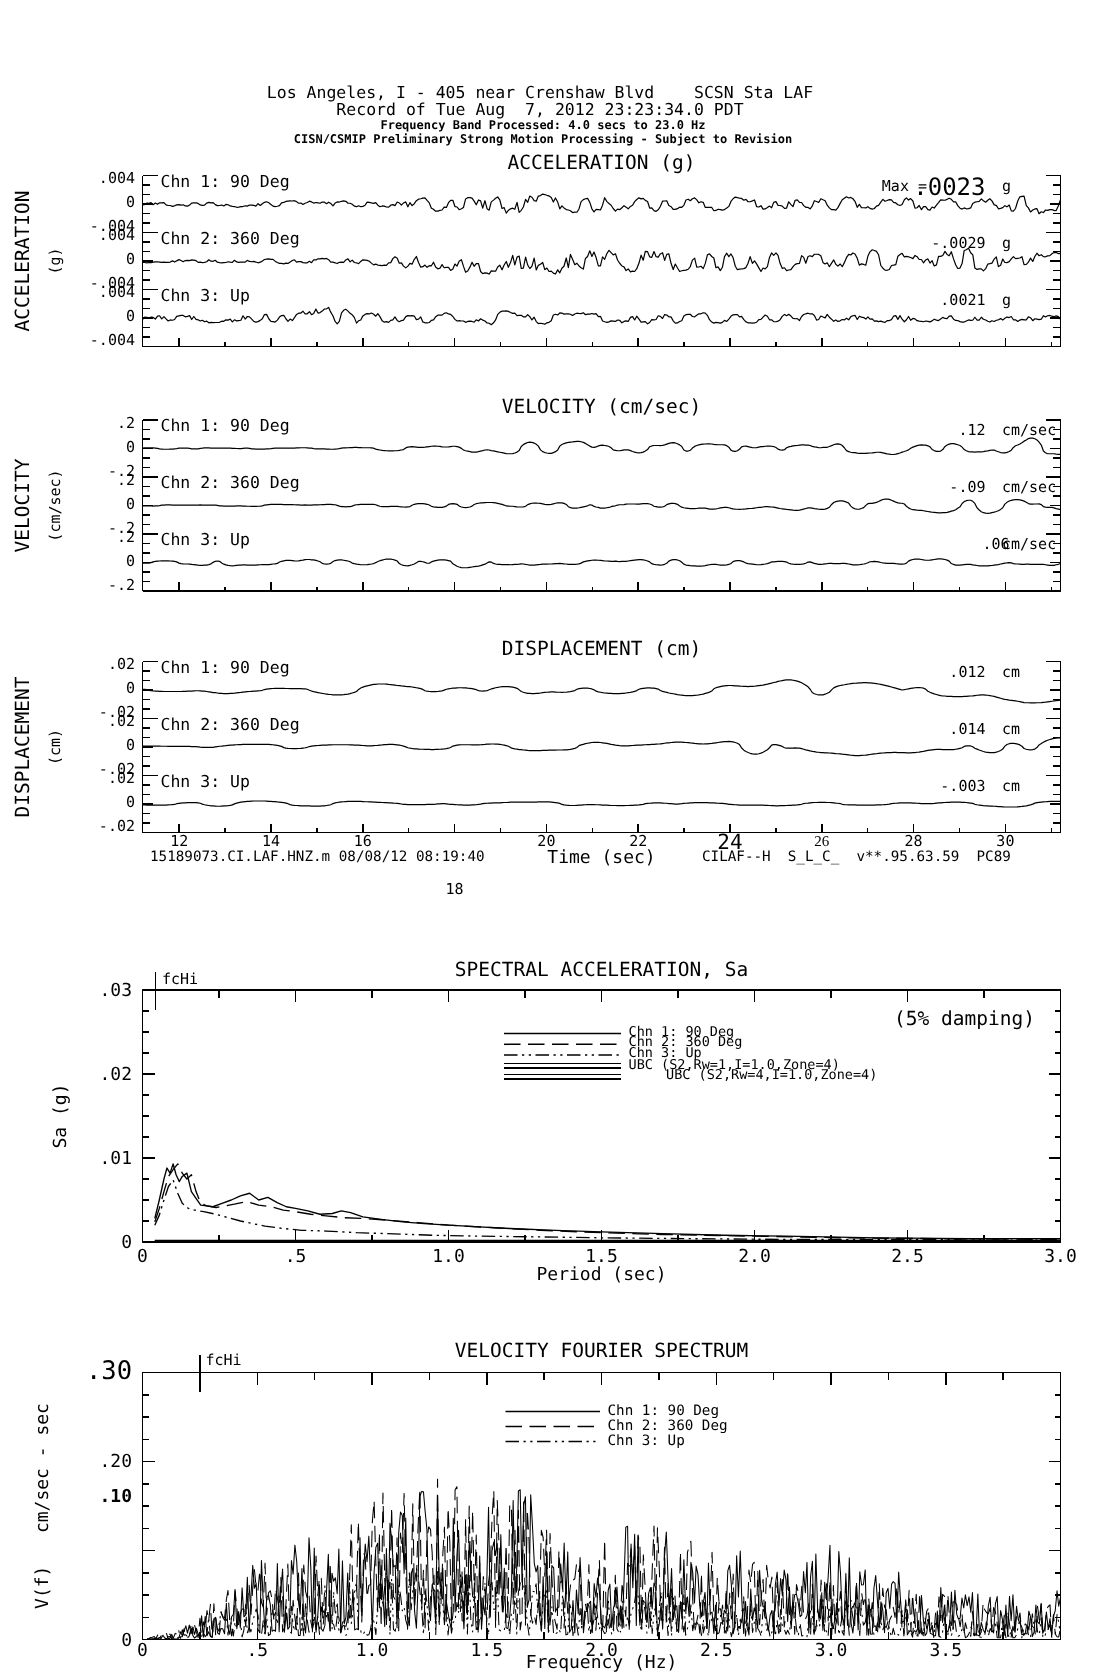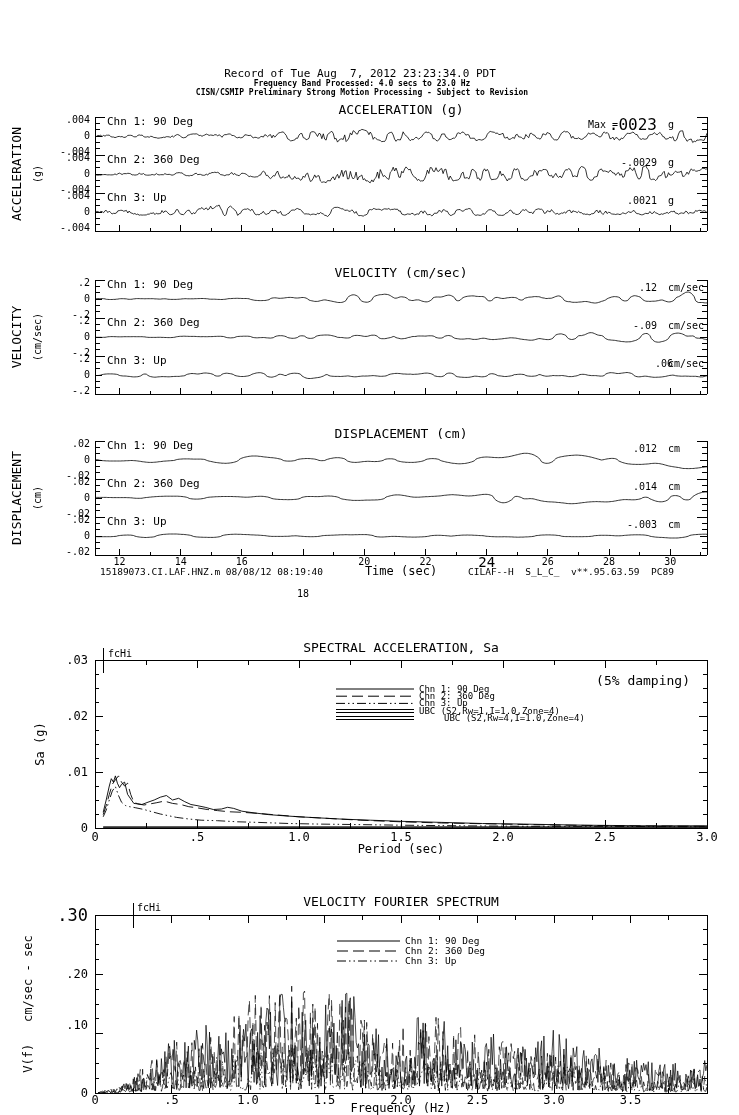--- a/index.html
+++ b/index.html
@@ -368,20 +368,21 @@
       <line x1="133.25" y1="903" x2="133.25" y2="928" stroke="#000" stroke-width="1" shape-rendering="crispEdges"></line>
       <line x1="337" y1="941" x2="400" y2="941" stroke="#000" stroke-width="1" shape-rendering="auto"></line>
       <line x1="337" y1="951" x2="400" y2="951" stroke="#000" stroke-width="1" shape-rendering="auto" stroke-dasharray="11,5"></line>
       <line x1="337" y1="961" x2="400" y2="961" stroke="#000" stroke-width="1" shape-rendering="auto" stroke-dasharray="9,3,1.5,3,1.5,3"></line>
       <path d="M98.1 1092.6L99.2 1092.5L100.4 1092.9L101.6 1092.9L102.8 1092.5L103.9 1092.0L105.1 1092.8L106.3 1091.7L107.4 1092.3L108.6 1090.2L109.8 1092.0L111.0 1092.8L112.1 1091.1L113.3 1091.0L114.5 1092.5L115.7 1092.5L116.8 1092.7L118.0 1092.7L119.2 1092.1L120.4 1087.9L121.5 1090.4L122.7 1087.4L123.9 1083.9L125.0 1088.8L126.2 1083.4L127.4 1089.2L128.6 1084.6L129.7 1089.6L130.9 1085.5L132.1 1089.4L133.3 1091.0L134.4 1077.2L135.6 1091.4L136.8 1077.6L138.0 1090.5L139.1 1087.9L140.3 1090.8L141.5 1091.3L142.6 1079.1L143.8 1078.2L145.0 1088.5L146.2 1089.6L147.3 1085.6L148.5 1085.9L149.7 1089.2L150.9 1068.9L152.0 1085.4L153.2 1089.5L154.4 1077.8L155.6 1076.2L156.7 1059.6L157.9 1085.8L159.1 1074.4L160.2 1085.2L161.4 1058.6L162.6 1077.9L163.8 1076.6L164.9 1051.5L166.1 1088.1L167.3 1064.3L168.5 1043.6L169.6 1058.8L170.8 1055.6L172.0 1086.4L173.2 1088.5L174.3 1040.3L175.5 1068.9L176.7 1087.9L177.8 1064.7L179.0 1063.5L180.2 1069.8L181.4 1087.5L182.5 1086.7L183.7 1087.5L184.9 1042.3L186.1 1087.9L187.2 1060.3L188.4 1046.0L189.6 1088.1L190.8 1075.2L191.9 1086.2L193.1 1084.4L194.3 1040.3L195.4 1049.4L196.6 1030.1L197.8 1040.9L199.0 1067.6L200.1 1076.1L201.3 1045.7L202.5 1079.6L203.7 1088.6L204.8 1072.1L206.0 1025.2L207.2 1044.9L208.3 1087.9L209.5 1032.0L210.7 1088.1L211.9 1076.6L213.0 1056.5L214.2 1085.9L215.4 1087.4L216.6 1083.6L217.7 1060.6L218.9 1036.2L220.1 1087.4L221.3 1048.8L222.4 1054.1L223.6 1051.9L224.8 1062.5L225.9 1032.7L227.1 1086.6L228.3 1040.6L229.5 1082.4L230.6 1078.3L231.8 1048.7L233.0 1078.7L234.2 1076.9L235.3 1061.3L236.5 1086.6L237.7 1085.9L238.9 1086.4L240.0 1025.2L241.2 1077.2L242.4 1047.6L243.5 1029.3L244.7 1041.1L245.9 1024.1L247.1 1054.0L248.2 1087.2L249.4 1048.0L250.6 1031.5L251.8 1028.8L252.9 1071.9L254.1 1043.7L255.3 1063.7L256.5 1084.4L257.6 1032.4L258.8 1077.2L260.0 1015.6L261.1 1027.0L262.3 1044.6L263.5 1043.6L264.7 1085.2L265.8 1021.9L267.0 1008.0L268.2 1010.3L269.4 1048.9L270.5 1012.1L271.7 1078.6L272.9 1083.8L274.1 1049.3L275.2 1045.6L276.4 1074.1L277.6 1085.5L278.7 1057.2L279.9 997.7L281.1 994.3L282.3 994.5L283.4 1007.3L284.6 1019.4L285.8 1070.4L287.0 1080.4L288.1 1056.3L289.3 1061.0L290.5 1079.9L291.7 1001.6L292.8 1050.2L294.0 1064.1L295.2 1045.4L296.3 1080.4L297.5 1067.0L298.7 1075.3L299.9 1082.0L301.0 1085.3L302.2 1012.2L303.4 1074.5L304.6 1037.2L305.7 1020.2L306.9 1060.6L308.1 1063.9L309.3 1085.9L310.4 1050.0L311.6 1073.4L312.8 1028.3L313.9 1045.5L315.1 1064.4L316.3 1065.6L317.5 1086.4L318.6 1084.4L319.8 1037.3L321.0 1086.2L322.2 1068.8L323.3 1076.4L324.5 1055.8L325.7 1004.9L326.9 1078.0L328.0 1033.9L329.2 1028.0L330.4 1037.0L331.5 1029.0L332.7 1062.9L333.9 1023.1L335.1 1073.5L336.2 1045.5L337.4 1085.2L338.6 1085.6L339.8 1077.8L340.9 1063.7L342.1 1000.3L343.3 1062.9L344.5 1045.5L345.6 994.0L346.8 993.2L348.0 1054.6L349.1 1003.9L350.3 997.8L351.5 1071.6L352.7 1066.2L353.8 996.5L355.0 1017.7L356.2 1042.4L357.4 1047.9L358.5 1043.7L359.7 1077.2L360.9 1087.1L362.1 1051.1L363.2 1085.6L364.4 1034.1L365.6 1084.8L366.7 1076.5L367.9 1043.7L369.1 1045.2L370.3 1074.6L371.4 1072.0L372.6 1071.3L373.8 1042.7L375.0 1059.5L376.1 1028.7L377.3 1067.6L378.5 1034.6L379.7 1088.1L380.8 1086.0L382.0 1067.0L383.2 1088.6L384.3 1060.0L385.5 1076.0L386.7 1038.4L387.9 1064.1L389.0 1088.5L390.2 1074.7L391.4 1073.9L392.6 1069.1L393.7 1067.6L394.9 1088.4L396.1 1055.7L397.3 1064.8L398.4 1052.0L399.6 1061.1L400.8 1079.5L401.9 1084.0L403.1 1085.3L404.3 1081.3L405.5 1060.0L406.6 1056.1L407.8 1085.0L409.0 1071.8L410.2 1068.9L411.3 1058.0L412.5 1080.2L413.7 1070.5L414.8 1085.6L416.0 1054.8L417.2 1018.1L418.4 1017.5L419.5 1086.1L420.7 1029.4L421.9 1058.5L423.1 1022.9L424.2 1083.6L425.4 1023.3L426.6 1083.4L427.8 1066.9L428.9 1067.9L430.1 1068.1L431.3 1081.4L432.4 1062.4L433.6 1058.4L434.8 1072.6L436.0 1055.3L437.1 1058.3L438.3 1088.1L439.5 1082.6L440.7 1069.0L441.8 1086.1L443.0 1037.8L444.2 1021.4L445.4 1053.8L446.5 1071.6L447.7 1045.7L448.9 1079.8L450.0 1070.8L451.2 1070.6L452.4 1088.3L453.6 1067.7L454.7 1079.4L455.9 1039.8L457.1 1073.5L458.3 1064.6L459.4 1077.6L460.6 1041.5L461.8 1048.0L463.0 1068.6L464.1 1044.0L465.3 1049.6L466.5 1070.4L467.6 1078.0L468.8 1069.1L470.0 1061.6L471.2 1085.4L472.3 1042.0L473.5 1075.7L474.7 1074.7L475.9 1089.0L477.0 1070.0L478.2 1089.3L479.4 1088.5L480.6 1081.6L481.7 1082.3L482.9 1073.5L484.1 1075.8L485.2 1047.2L486.4 1043.5L487.6 1056.9L488.8 1089.1L489.9 1084.4L491.1 1037.2L492.3 1064.7L493.5 1034.0L494.6 1068.0L495.8 1089.0L497.0 1067.7L498.2 1086.0L499.3 1088.8L500.5 1059.3L501.7 1080.1L502.8 1071.8L504.0 1076.9L505.2 1084.9L506.4 1046.8L507.5 1064.9L508.7 1071.1L509.9 1071.1L511.1 1079.3L512.2 1087.3L513.4 1076.8L514.6 1073.7L515.8 1089.1L516.9 1056.5L518.1 1048.1L519.3 1070.6L520.4 1052.3L521.6 1063.8L522.8 1046.7L524.0 1053.3L525.1 1081.0L526.3 1058.0L527.5 1082.6L528.7 1071.7L529.8 1063.1L531.0 1062.9L532.2 1068.7L533.4 1077.8L534.5 1076.7L535.7 1047.7L536.9 1061.8L538.0 1041.6L539.2 1088.7L540.4 1051.1L541.6 1040.8L542.7 1087.9L543.9 1036.0L545.1 1073.2L546.3 1078.6L547.4 1063.4L548.6 1086.9L549.8 1054.8L551.0 1066.4L552.1 1051.5L553.3 1030.2L554.5 1081.5L555.6 1085.7L556.8 1077.7L558.0 1082.2L559.2 1034.4L560.3 1048.2L561.5 1077.8L562.7 1083.0L563.9 1049.0L565.0 1083.5L566.2 1038.6L567.4 1082.1L568.6 1088.7L569.7 1077.0L570.9 1058.1L572.1 1086.7L573.2 1047.9L574.4 1056.7L575.6 1056.5L576.8 1046.6L577.9 1090.0L579.1 1070.4L580.3 1089.4L581.5 1089.5L582.6 1059.0L583.8 1050.4L585.0 1067.8L586.2 1084.5L587.3 1067.9L588.5 1073.2L589.7 1088.5L590.8 1061.8L592.0 1058.9L593.2 1072.3L594.4 1056.0L595.5 1054.4L596.7 1055.6L597.9 1082.4L599.1 1048.1L600.2 1064.5L601.4 1081.3L602.6 1080.9L603.8 1068.5L604.9 1089.9L606.1 1087.9L607.3 1087.0L608.4 1089.1L609.6 1087.1L610.8 1087.8L612.0 1085.2L613.1 1089.1L614.3 1063.6L615.5 1079.0L616.7 1090.4L617.8 1088.8L619.0 1079.5L620.2 1088.8L621.3 1089.4L622.5 1090.3L623.7 1090.5L624.9 1074.0L626.0 1090.6L627.2 1058.3L628.4 1081.7L629.6 1070.4L630.7 1086.9L631.9 1088.0L633.1 1083.3L634.3 1061.3L635.4 1086.4L636.6 1060.2L637.8 1076.1L638.9 1079.2L640.1 1078.8L641.3 1065.4L642.5 1072.0L643.6 1063.2L644.8 1070.4L646.0 1064.6L647.2 1074.8L648.3 1061.7L649.5 1090.2L650.7 1089.0L651.9 1062.7L653.0 1090.2L654.2 1081.6L655.4 1086.3L656.5 1088.4L657.7 1085.3L658.9 1070.5L660.1 1064.8L661.2 1086.6L662.4 1088.6L663.6 1069.2L664.8 1064.4L665.9 1090.8L667.1 1073.7L668.3 1079.8L669.5 1090.2L670.6 1070.0L671.8 1091.0L673.0 1064.2L674.1 1080.4L675.3 1063.2L676.5 1087.7L677.7 1070.9L678.8 1079.6L680.0 1082.4L681.2 1084.6L682.4 1090.3L683.5 1089.1L684.7 1089.2L685.9 1074.1L687.1 1078.2L688.2 1091.1L689.4 1088.0L690.6 1070.0L691.7 1081.3L692.9 1082.6L694.1 1069.5L695.3 1088.4L696.4 1086.2L697.6 1074.7L698.8 1086.0L700.0 1079.0L701.1 1090.0L702.3 1077.8L703.5 1073.7L704.7 1060.5L705.8 1070.8L707.0 1064.9" fill="none" stroke="#000" stroke-width="0.7" stroke-linejoin="round"></path>
       <path d="M98.1 1092.6L99.2 1092.5L100.4 1091.7L101.6 1091.5L102.8 1091.0L103.9 1092.7L105.1 1092.1L106.3 1092.0L107.4 1092.0L108.6 1092.4L109.8 1091.8L111.0 1089.0L112.1 1092.5L113.3 1092.1L114.5 1089.6L115.7 1092.6L116.8 1090.3L118.0 1091.9L119.2 1091.6L120.4 1091.2L121.5 1091.2L122.7 1085.8L123.9 1091.4L125.0 1092.0L126.2 1090.6L127.4 1085.5L128.6 1088.7L129.7 1083.4L130.9 1088.3L132.1 1091.7L133.3 1078.8L134.4 1088.8L135.6 1081.2L136.8 1085.8L138.0 1073.7L139.1 1080.5L140.3 1069.5L141.5 1091.3L142.6 1069.2L143.8 1090.7L145.0 1085.5L146.2 1087.8L147.3 1074.8L148.5 1077.5L149.7 1078.7L150.9 1066.5L152.0 1060.3L153.2 1081.2L154.4 1090.6L155.6 1083.7L156.7 1060.7L157.9 1071.6L159.1 1084.1L160.2 1076.0L161.4 1072.6L162.6 1072.6L163.8 1084.3L164.9 1067.4L166.1 1056.8L167.3 1076.3L168.5 1058.4L169.6 1046.3L170.8 1058.5L172.0 1060.1L173.2 1046.9L174.3 1068.2L175.5 1071.5L176.7 1042.1L177.8 1076.7L179.0 1061.9L180.2 1060.5L181.4 1066.3L182.5 1079.4L183.7 1059.0L184.9 1065.2L186.1 1072.5L187.2 1051.7L188.4 1087.8L189.6 1085.4L190.8 1066.4L191.9 1042.7L193.1 1087.6L194.3 1088.8L195.4 1066.9L196.6 1078.5L197.8 1087.4L199.0 1048.7L200.1 1086.1L201.3 1086.9L202.5 1043.3L203.7 1060.7L204.8 1065.6L206.0 1062.5L207.2 1081.0L208.3 1085.9L209.5 1080.8L210.7 1037.4L211.9 1063.8L213.0 1050.8L214.2 1052.2L215.4 1083.5L216.6 1073.0L217.7 1071.0L218.9 1080.8L220.1 1041.7L221.3 1082.2L222.4 1082.9L223.6 1088.0L224.8 1077.6L225.9 1078.1L227.1 1088.7L228.3 1081.8L229.5 1079.8L230.6 1084.5L231.8 1078.8L233.0 1054.7L234.2 1016.5L235.3 1068.0L236.5 1064.1L237.7 1059.2L238.9 1014.4L240.0 1049.8L241.2 1081.3L242.4 1035.2L243.5 1038.1L244.7 1065.0L245.9 1056.9L247.1 1056.3L248.2 1014.9L249.4 1000.3L250.6 1043.3L251.8 1074.5L252.9 1021.5L254.1 1084.9L255.3 995.4L256.5 1053.0L257.6 1083.7L258.8 1052.3L260.0 1059.4L261.1 1004.7L262.3 1064.3L263.5 1066.7L264.7 1025.2L265.8 1087.1L267.0 1022.0L268.2 1034.9L269.4 995.6L270.5 1043.3L271.7 1086.1L272.9 1056.3L274.1 1057.0L275.2 1002.5L276.4 1072.2L277.6 1052.9L278.7 1018.2L279.9 992.4L281.1 1074.0L282.3 1046.9L283.4 1085.1L284.6 1026.1L285.8 1017.9L287.0 1019.6L288.1 1034.9L289.3 1068.0L290.5 1082.3L291.7 986.1L292.8 1081.1L294.0 1069.3L295.2 1036.5L296.3 1018.1L297.5 1080.9L298.7 1005.3L299.9 1028.6L301.0 1083.7L302.2 1074.2L303.4 993.1L304.6 991.1L305.7 1071.3L306.9 1076.1L308.1 1046.8L309.3 1077.4L310.4 1012.7L311.6 1079.1L312.8 1004.0L313.9 1055.4L315.1 1007.1L316.3 1067.3L317.5 1023.3L318.6 1083.2L319.8 1042.1L321.0 1078.3L322.2 1051.0L323.3 1057.6L324.5 1081.5L325.7 1054.7L326.9 1045.3L328.0 1012.6L329.2 993.8L330.4 1085.4L331.5 1000.3L332.7 1030.6L333.9 1056.6L335.1 1077.4L336.2 1066.0L337.4 1029.6L338.6 1079.4L339.8 1004.0L340.9 1002.8L342.1 1070.1L343.3 1020.2L344.5 1071.5L345.6 1006.9L346.8 1086.7L348.0 1078.3L349.1 999.9L350.3 1083.7L351.5 1006.2L352.7 1027.0L353.8 1076.1L355.0 1082.1L356.2 1077.1L357.4 1082.9L358.5 1068.9L359.7 1065.4L360.9 1020.2L362.1 1025.0L363.2 1050.8L364.4 1020.1L365.6 1088.2L366.7 1022.4L367.9 1050.5L369.1 1076.7L370.3 1081.8L371.4 1086.2L372.6 1033.8L373.8 1055.2L375.0 1053.5L376.1 1085.3L377.3 1054.0L378.5 1075.5L379.7 1062.1L380.8 1052.8L382.0 1053.4L383.2 1052.5L384.3 1043.1L385.5 1048.0L386.7 1044.2L387.9 1086.3L389.0 1085.1L390.2 1069.0L391.4 1074.5L392.6 1043.1L393.7 1089.0L394.9 1085.4L396.1 1064.5L397.3 1086.9L398.4 1061.1L399.6 1040.3L400.8 1087.6L401.9 1083.2L403.1 1026.4L404.3 1088.5L405.5 1079.3L406.6 1087.9L407.8 1086.1L409.0 1086.4L410.2 1050.1L411.3 1085.9L412.5 1088.2L413.7 1078.1L414.8 1054.6L416.0 1069.2L417.2 1077.7L418.4 1042.2L419.5 1044.2L420.7 1032.5L421.9 1053.5L423.1 1030.6L424.2 1070.6L425.4 1023.9L426.6 1030.0L427.8 1085.4L428.9 1036.6L430.1 1058.3L431.3 1081.7L432.4 1068.9L433.6 1084.5L434.8 1046.8L436.0 1017.3L437.1 1076.9L438.3 1018.5L439.5 1044.8L440.7 1080.3L441.8 1077.5L443.0 1031.5L444.2 1083.7L445.4 1055.5L446.5 1082.1L447.7 1059.0L448.9 1072.5L450.0 1064.0L451.2 1087.7L452.4 1086.2L453.6 1034.5L454.7 1078.7L455.9 1087.9L457.1 1081.1L458.3 1034.9L459.4 1031.1L460.6 1027.5L461.8 1066.0L463.0 1088.7L464.1 1083.1L465.3 1076.8L466.5 1088.8L467.6 1048.8L468.8 1088.6L470.0 1084.2L471.2 1087.7L472.3 1071.9L473.5 1066.8L474.7 1034.8L475.9 1079.9L477.0 1087.1L478.2 1051.8L479.4 1069.2L480.6 1073.8L481.7 1081.8L482.9 1088.6L484.1 1058.8L485.2 1089.2L486.4 1062.1L487.6 1079.3L488.8 1049.3L489.9 1088.1L491.1 1087.5L492.3 1084.4L493.5 1085.7L494.6 1073.8L495.8 1073.1L497.0 1084.5L498.2 1077.9L499.3 1046.7L500.5 1055.4L501.7 1042.9L502.8 1041.5L504.0 1087.8L505.2 1047.6L506.4 1083.0L507.5 1065.0L508.7 1052.8L509.9 1080.5L511.1 1043.6L512.2 1053.5L513.4 1058.6L514.6 1051.4L515.8 1082.1L516.9 1071.3L518.1 1054.8L519.3 1086.0L520.4 1087.7L521.6 1053.0L522.8 1084.6L524.0 1076.6L525.1 1046.8L526.3 1074.8L527.5 1085.6L528.7 1062.8L529.8 1089.5L531.0 1056.4L532.2 1061.6L533.4 1074.2L534.5 1057.5L535.7 1075.7L536.9 1079.6L538.0 1076.9L539.2 1069.1L540.4 1090.1L541.6 1056.0L542.7 1088.4L543.9 1086.5L545.1 1072.5L546.3 1081.5L547.4 1053.3L548.6 1078.8L549.8 1087.6L551.0 1055.8L552.1 1080.7L553.3 1053.3L554.5 1089.9L555.6 1057.0L556.8 1088.9L558.0 1071.2L559.2 1074.3L560.3 1061.0L561.5 1088.1L562.7 1090.2L563.9 1054.7L565.0 1077.0L566.2 1090.2L567.4 1070.4L568.6 1078.3L569.7 1085.8L570.9 1053.7L572.1 1072.8L573.2 1090.3L574.4 1061.8L575.6 1069.7L576.8 1063.9L577.9 1081.5L579.1 1065.2L580.3 1078.4L581.5 1068.4L582.6 1084.1L583.8 1084.0L585.0 1090.2L586.2 1055.9L587.3 1083.7L588.5 1058.8L589.7 1071.3L590.8 1073.1L592.0 1086.5L593.2 1079.8L594.4 1077.4L595.5 1071.5L596.7 1078.3L597.9 1057.5L599.1 1076.0L600.2 1066.5L601.4 1086.2L602.6 1089.6L603.8 1066.6L604.9 1081.2L606.1 1060.2L607.3 1086.9L608.4 1062.8L609.6 1082.3L610.8 1062.9L612.0 1090.8L613.1 1062.1L614.3 1089.3L615.5 1089.4L616.7 1083.2L617.8 1074.2L619.0 1072.2L620.2 1089.7L621.3 1083.5L622.5 1090.8L623.7 1075.4L624.9 1084.5L626.0 1064.5L627.2 1080.5L628.4 1062.9L629.6 1064.1L630.7 1089.6L631.9 1062.9L633.1 1080.2L634.3 1083.7L635.4 1067.8L636.6 1068.0L637.8 1069.8L638.9 1077.3L640.1 1084.5L641.3 1075.4L642.5 1090.3L643.6 1081.8L644.8 1086.6L646.0 1087.0L647.2 1090.9L648.3 1074.2L649.5 1090.5L650.7 1089.6L651.9 1090.2L653.0 1090.6L654.2 1087.8L655.4 1068.7L656.5 1073.2L657.7 1075.0L658.9 1075.8L660.1 1072.1L661.2 1086.8L662.4 1071.7L663.6 1074.8L664.8 1082.4L665.9 1091.3L667.1 1087.4L668.3 1087.3L669.5 1076.9L670.6 1085.6L671.8 1073.8L673.0 1082.7L674.1 1091.4L675.3 1084.1L676.5 1090.3L677.7 1077.3L678.8 1081.1L680.0 1075.3L681.2 1089.8L682.4 1089.5L683.5 1088.9L684.7 1081.7L685.9 1086.7L687.1 1076.3L688.2 1084.2L689.4 1085.2L690.6 1091.4L691.7 1070.8L692.9 1080.4L694.1 1068.9L695.3 1090.5L696.4 1090.3L697.6 1073.0L698.8 1071.0L700.0 1069.9L701.1 1090.9L702.3 1076.3L703.5 1089.3L704.7 1091.2L705.8 1091.3L707.0 1085.5" fill="none" stroke="#000" stroke-width="0.7" stroke-linejoin="round" stroke-dasharray="11,5"></path>
       <path d="M98.1 1092.6L99.2 1092.5L100.4 1092.7L101.6 1092.5L102.8 1092.6L103.9 1092.5L105.1 1090.0L106.3 1092.3L107.4 1090.6L108.6 1091.6L109.8 1091.6L111.0 1092.6L112.1 1091.8L113.3 1089.3L114.5 1092.1L115.7 1091.7L116.8 1088.9L118.0 1089.5L119.2 1087.1L120.4 1092.3L121.5 1086.5L122.7 1090.2L123.9 1089.8L125.0 1091.2L126.2 1091.4L127.4 1083.3L128.6 1090.4L129.7 1092.0L130.9 1091.0L132.1 1088.4L133.3 1092.1L134.4 1090.9L135.6 1088.1L136.8 1091.2L138.0 1089.5L139.1 1078.3L140.3 1091.0L141.5 1091.5L142.6 1079.5L143.8 1078.8L145.0 1086.5L146.2 1082.3L147.3 1074.3L148.5 1078.2L149.7 1080.2L150.9 1077.1L152.0 1090.1L153.2 1078.6L154.4 1083.5L155.6 1090.7L156.7 1081.2L157.9 1085.8L159.1 1076.5L160.2 1079.8L161.4 1091.3L162.6 1086.7L163.8 1069.6L164.9 1088.5L166.1 1084.9L167.3 1087.8L168.5 1080.8L169.6 1077.0L170.8 1072.7L172.0 1076.8L173.2 1088.8L174.3 1090.2L175.5 1080.4L176.7 1091.0L177.8 1078.4L179.0 1090.4L180.2 1089.5L181.4 1072.7L182.5 1077.7L183.7 1075.0L184.9 1082.8L186.1 1063.3L187.2 1060.5L188.4 1063.6L189.6 1084.7L190.8 1069.4L191.9 1084.6L193.1 1084.5L194.3 1070.8L195.4 1083.8L196.6 1087.5L197.8 1075.9L199.0 1090.4L200.1 1090.3L201.3 1078.4L202.5 1090.5L203.7 1068.4L204.8 1079.9L206.0 1088.1L207.2 1087.4L208.3 1084.5L209.5 1077.2L210.7 1086.5L211.9 1077.8L213.0 1089.6L214.2 1071.2L215.4 1078.5L216.6 1057.2L217.7 1078.6L218.9 1075.0L220.1 1087.6L221.3 1087.6L222.4 1061.1L223.6 1076.8L224.8 1067.9L225.9 1087.3L227.1 1089.0L228.3 1084.1L229.5 1083.5L230.6 1090.3L231.8 1088.2L233.0 1055.1L234.2 1082.3L235.3 1074.9L236.5 1059.6L237.7 1054.8L238.9 1086.4L240.0 1085.3L241.2 1089.9L242.4 1089.0L243.5 1087.3L244.7 1090.1L245.9 1089.9L247.1 1085.9L248.2 1078.0L249.4 1081.6L250.6 1089.7L251.8 1068.7L252.9 1054.3L254.1 1058.6L255.3 1071.5L256.5 1057.5L257.6 1048.1L258.8 1059.6L260.0 1089.9L261.1 1052.5L262.3 1086.2L263.5 1087.5L264.7 1077.4L265.8 1057.0L267.0 1063.1L268.2 1073.9L269.4 1071.3L270.5 1080.1L271.7 1084.0L272.9 1048.5L274.1 1073.2L275.2 1059.9L276.4 1055.2L277.6 1045.5L278.7 1049.9L279.9 1060.8L281.1 1070.4L282.3 1089.8L283.4 1060.6L284.6 1067.8L285.8 1086.9L287.0 1065.0L288.1 1059.5L289.3 1050.0L290.5 1089.7L291.7 1047.7L292.8 1084.2L294.0 1047.0L295.2 1069.5L296.3 1083.2L297.5 1066.7L298.7 1089.9L299.9 1077.7L301.0 1088.8L302.2 1081.3L303.4 1081.1L304.6 1068.3L305.7 1074.9L306.9 1049.9L308.1 1080.5L309.3 1080.8L310.4 1055.9L311.6 1089.4L312.8 1049.7L313.9 1080.2L315.1 1088.0L316.3 1055.4L317.5 1077.0L318.6 1089.0L319.8 1077.4L321.0 1079.8L322.2 1070.3L323.3 1055.6L324.5 1085.7L325.7 1090.2L326.9 1056.9L328.0 1054.8L329.2 1072.9L330.4 1072.8L331.5 1053.6L332.7 1086.5L333.9 1087.3L335.1 1087.7L336.2 1087.3L337.4 1075.9L338.6 1079.6L339.8 1089.8L340.9 1076.1L342.1 1079.8L343.3 1063.9L344.5 1089.3L345.6 1061.3L346.8 1055.7L348.0 1052.4L349.1 1056.3L350.3 1068.8L351.5 1081.8L352.7 1090.2L353.8 1078.1L355.0 1060.8L356.2 1061.2L357.4 1055.9L358.5 1075.1L359.7 1061.6L360.9 1088.7L362.1 1063.3L363.2 1064.1L364.4 1060.5L365.6 1088.7L366.7 1082.7L367.9 1071.2L369.1 1090.0L370.3 1089.2L371.4 1088.5L372.6 1086.1L373.8 1088.6L375.0 1064.1L376.1 1069.3L377.3 1089.9L378.5 1089.5L379.7 1069.5L380.8 1072.7L382.0 1090.5L383.2 1079.3L384.3 1081.8L385.5 1090.1L386.7 1072.3L387.9 1086.7L389.0 1083.9L390.2 1076.8L391.4 1068.9L392.6 1087.8L393.7 1080.4L394.9 1083.9L396.1 1079.6L397.3 1068.8L398.4 1078.1L399.6 1086.2L400.8 1081.6L401.9 1086.8L403.1 1089.0L404.3 1088.4L405.5 1066.0L406.6 1080.2L407.8 1089.7L409.0 1089.0L410.2 1058.3L411.3 1066.1L412.5 1085.6L413.7 1088.0L414.8 1067.5L416.0 1085.8L417.2 1085.2L418.4 1077.1L419.5 1084.0L420.7 1075.6L421.9 1072.1L423.1 1067.9L424.2 1060.3L425.4 1063.3L426.6 1082.6L427.8 1087.7L428.9 1066.1L430.1 1074.5L431.3 1088.8L432.4 1086.3L433.6 1063.6L434.8 1089.0L436.0 1074.8L437.1 1071.2L438.3 1090.6L439.5 1072.1L440.7 1061.4L441.8 1080.7L443.0 1077.3L444.2 1076.1L445.4 1090.4L446.5 1066.8L447.7 1090.6L448.9 1065.0L450.0 1076.5L451.2 1086.2L452.4 1087.1L453.6 1087.4L454.7 1086.3L455.9 1063.2L457.1 1090.1L458.3 1085.6L459.4 1082.4L460.6 1069.9L461.8 1087.2L463.0 1080.6L464.1 1084.6L465.3 1081.3L466.5 1081.4L467.6 1090.3L468.8 1083.3L470.0 1064.2L471.2 1085.5L472.3 1091.0L473.5 1075.8L474.7 1081.0L475.9 1078.5L477.0 1087.4L478.2 1082.9L479.4 1067.9L480.6 1078.9L481.7 1070.1L482.9 1086.4L484.1 1088.8L485.2 1069.9L486.4 1084.2L487.6 1091.1L488.8 1086.4L489.9 1084.8L491.1 1076.2L492.3 1090.3L493.5 1079.7L494.6 1081.8L495.8 1064.5L497.0 1090.7L498.2 1078.4L499.3 1090.0L500.5 1069.2L501.7 1088.3L502.8 1081.9L504.0 1077.9L505.2 1085.6L506.4 1087.6L507.5 1091.0L508.7 1072.8L509.9 1075.2L511.1 1086.8L512.2 1084.6L513.4 1091.3L514.6 1088.2L515.8 1080.3L516.9 1090.9L518.1 1080.3L519.3 1090.5L520.4 1073.0L521.6 1084.3L522.8 1086.0L524.0 1089.5L525.1 1086.8L526.3 1089.5L527.5 1075.3L528.7 1068.0L529.8 1074.4L531.0 1086.1L532.2 1090.6L533.4 1082.0L534.5 1090.7L535.7 1090.3L536.9 1089.8L538.0 1091.2L539.2 1078.1L540.4 1074.1L541.6 1078.1L542.7 1089.6L543.9 1082.0L545.1 1085.1L546.3 1085.1L547.4 1074.6L548.6 1064.8L549.8 1086.4L551.0 1087.4L552.1 1090.8L553.3 1072.4L554.5 1086.5L555.6 1084.7L556.8 1080.5L558.0 1065.5L559.2 1089.9L560.3 1084.5L561.5 1077.3L562.7 1088.4L563.9 1066.3L565.0 1075.6L566.2 1067.6L567.4 1067.0L568.6 1072.1L569.7 1068.6L570.9 1071.9L572.1 1080.6L573.2 1068.6L574.4 1074.2L575.6 1083.4L576.8 1081.6L577.9 1075.6L579.1 1090.2L580.3 1072.8L581.5 1080.1L582.6 1089.9L583.8 1087.7L585.0 1081.7L586.2 1086.7L587.3 1081.6L588.5 1086.5L589.7 1084.0L590.8 1085.1L592.0 1081.0L593.2 1087.5L594.4 1091.4L595.5 1085.5L596.7 1090.4L597.9 1088.9L599.1 1090.1L600.2 1088.3L601.4 1073.5L602.6 1090.6L603.8 1072.8L604.9 1073.3L606.1 1089.3L607.3 1088.5L608.4 1091.4L609.6 1074.7L610.8 1091.7L612.0 1089.1L613.1 1089.8L614.3 1085.4L615.5 1090.5L616.7 1078.3L617.8 1085.7L619.0 1073.5L620.2 1087.2L621.3 1081.1L622.5 1091.7L623.7 1081.4L624.9 1083.7L626.0 1090.8L627.2 1091.5L628.4 1088.0L629.6 1078.4L630.7 1091.7L631.9 1089.9L633.1 1082.1L634.3 1090.5L635.4 1085.6L636.6 1080.3L637.8 1089.3L638.9 1090.8L640.1 1090.0L641.3 1086.2L642.5 1085.9L643.6 1091.8L644.8 1091.1L646.0 1089.2L647.2 1084.9L648.3 1086.2L649.5 1091.5L650.7 1091.0L651.9 1082.8L653.0 1091.4L654.2 1091.5L655.4 1091.2L656.5 1090.7L657.7 1080.0L658.9 1090.5L660.1 1085.7L661.2 1087.9L662.4 1087.4L663.6 1081.0L664.8 1091.8L665.9 1091.8L667.1 1091.8L668.3 1080.6L669.5 1084.3L670.6 1091.8L671.8 1089.3L673.0 1091.9L674.1 1085.8L675.3 1091.9L676.5 1091.8L677.7 1089.7L678.8 1084.1L680.0 1078.9L681.2 1091.9L682.4 1085.9L683.5 1082.6L684.7 1083.9L685.9 1091.9L687.1 1090.9L688.2 1075.8L689.4 1083.7L690.6 1078.4L691.7 1087.8L692.9 1089.9L694.1 1078.8L695.3 1091.7L696.4 1091.8L697.6 1086.8L698.8 1086.4L700.0 1082.8L701.1 1091.5L702.3 1090.9L703.5 1089.7L704.7 1076.3L705.8 1081.7L707.0 1089.8" fill="none" stroke="#000" stroke-width="0.7" stroke-linejoin="round" stroke-dasharray="9,3,1.5,3,1.5,3"></path>
     </svg>
   <div id="labels">
 
+    <span class="lbl c" style="left:360px;top:62px;font-size:11px">Los Angeles, I - 405 near Crenshaw Blvd    SCSN Sta LAF</span>
     <span class="lbl c" style="left:360px;top:73px;font-size:11px">Record of Tue Aug  7, 2012 23:23:34.0 PDT</span>
     <span class="lbl c b" style="left:362px;top:84px;font-size:8px">Frequency Band Processed: 4.0 secs to 23.0 Hz</span>
     <span class="lbl c b" style="left:362px;top:93px;font-size:8px">CISN/CSMIP Preliminary Strong Motion Processing - Subject to Revision</span>
 
     <span class="lbl c" style="left:401px;top:109px;font-size:13px">ACCELERATION (g)</span>
     <span class="lbl c" style="left:401px;top:272px;font-size:13px">VELOCITY (cm/sec)</span>
     <span class="lbl c" style="left:401px;top:433px;font-size:13px">DISPLACEMENT (cm)</span>
 
     <span class="lbl rot" style="left:16px;top:174px;font-size:13px">ACCELERATION</span>
     <span class="lbl rot" style="left:38px;top:174px;font-size:10px">(g)</span>
@@ -459,21 +460,21 @@
       <span class="lbl l" style="left: 107px; top: 521px; font-size: 11px;">Chn 3: Up</span>
       <span class="lbl r" style="left: 657px; top: 525px; font-size: 10px;">-.003</span>
       <span class="lbl l" style="left: 668px; top: 525px; font-size: 10px;">cm</span>
       <span class="lbl c" style="left: 119.48px; top: 562px; font-size: 10px;">12</span>
       <span class="lbl c" style="left: 180.68px; top: 562px; font-size: 10px;">14</span>
       <span class="lbl c" style="left: 241.88px; top: 562px; font-size: 10px;">16</span>
       <span class="lbl c" style="left: 303.08px; top: 562px; font-size: 10px; margin-top: 32px;">18</span>
       <span class="lbl c" style="left: 364.28px; top: 562px; font-size: 10px;">20</span>
       <span class="lbl c" style="left: 425.48px; top: 562px; font-size: 10px;">22</span>
       <span class="lbl c" style="left: 486.68px; top: 562px; font-size: 14px;">24</span>
-      <span class="lbl c" style="left: 547.88px; top: 562px; font-size: 10px;">26</span>
+      <span class="lbl c" style="left: 547.88px; top: 562px; font-size: 10px; font-family: Liberation Serif, serif;">26</span>
       <span class="lbl c" style="left: 609.08px; top: 562px; font-size: 10px;">28</span>
       <span class="lbl c" style="left: 670.28px; top: 562px; font-size: 10px;">30</span>
       <span class="lbl c" style="left: 95px; top: 837px; font-size: 12px;">0</span>
       <span class="lbl c" style="left: 197px; top: 837px; font-size: 12px;">.5</span>
       <span class="lbl c" style="left: 299px; top: 837px; font-size: 12px;">1.0</span>
       <span class="lbl c" style="left: 401px; top: 837px; font-size: 12px;">1.5</span>
       <span class="lbl c" style="left: 503px; top: 837px; font-size: 12px;">2.0</span>
       <span class="lbl c" style="left: 605px; top: 837px; font-size: 12px;">2.5</span>
       <span class="lbl c" style="left: 707px; top: 837px; font-size: 12px;">3.0</span>
       <span class="lbl r" style="left: 88px; top: 828px; font-size: 12px;">0</span>
@@ -488,20 +489,20 @@
       <span class="lbl c" style="left: 95px; top: 1100px; font-size: 12px;">0</span>
       <span class="lbl c" style="left: 171.5px; top: 1100px; font-size: 12px;">.5</span>
       <span class="lbl c" style="left: 248px; top: 1100px; font-size: 12px;">1.0</span>
       <span class="lbl c" style="left: 324.5px; top: 1100px; font-size: 12px;">1.5</span>
       <span class="lbl c" style="left: 401px; top: 1100px; font-size: 12px;">2.0</span>
       <span class="lbl c" style="left: 477.5px; top: 1100px; font-size: 12px;">2.5</span>
       <span class="lbl c" style="left: 554px; top: 1100px; font-size: 12px;">3.0</span>
       <span class="lbl c" style="left: 630.5px; top: 1100px; font-size: 12px;">3.5</span>
       <span class="lbl c" style="left: 707px; top: 1100px; font-size: 12px; margin-top: 48px;">4.0</span>
       <span class="lbl r" style="left: 88px; top: 1093px; font-size: 12px;">0</span>
-      <span class="lbl r" style="left: 88px; top: 1025px; font-size: 12px;">.10</span>
+      <span class="lbl r" style="left: 88px; top: 997px; font-size: 12px; font-weight: bold;">.10</span>
       <span class="lbl r" style="left: 88px; top: 974.333px; font-size: 12px;">.20</span>
       <span class="lbl r" style="left: 88px; top: 915px; font-size: 17px;">.30</span>
       <span class="lbl l" style="left: 405px; top: 941px; font-size: 9.5px;">Chn 1: 90 Deg</span>
       <span class="lbl l" style="left: 405px; top: 951px; font-size: 9.5px;">Chn 2: 360 Deg</span>
       <span class="lbl l" style="left: 405px; top: 961px; font-size: 9.5px;">Chn 3: Up</span>
     </div>
 </div>
 
 </body></html>

